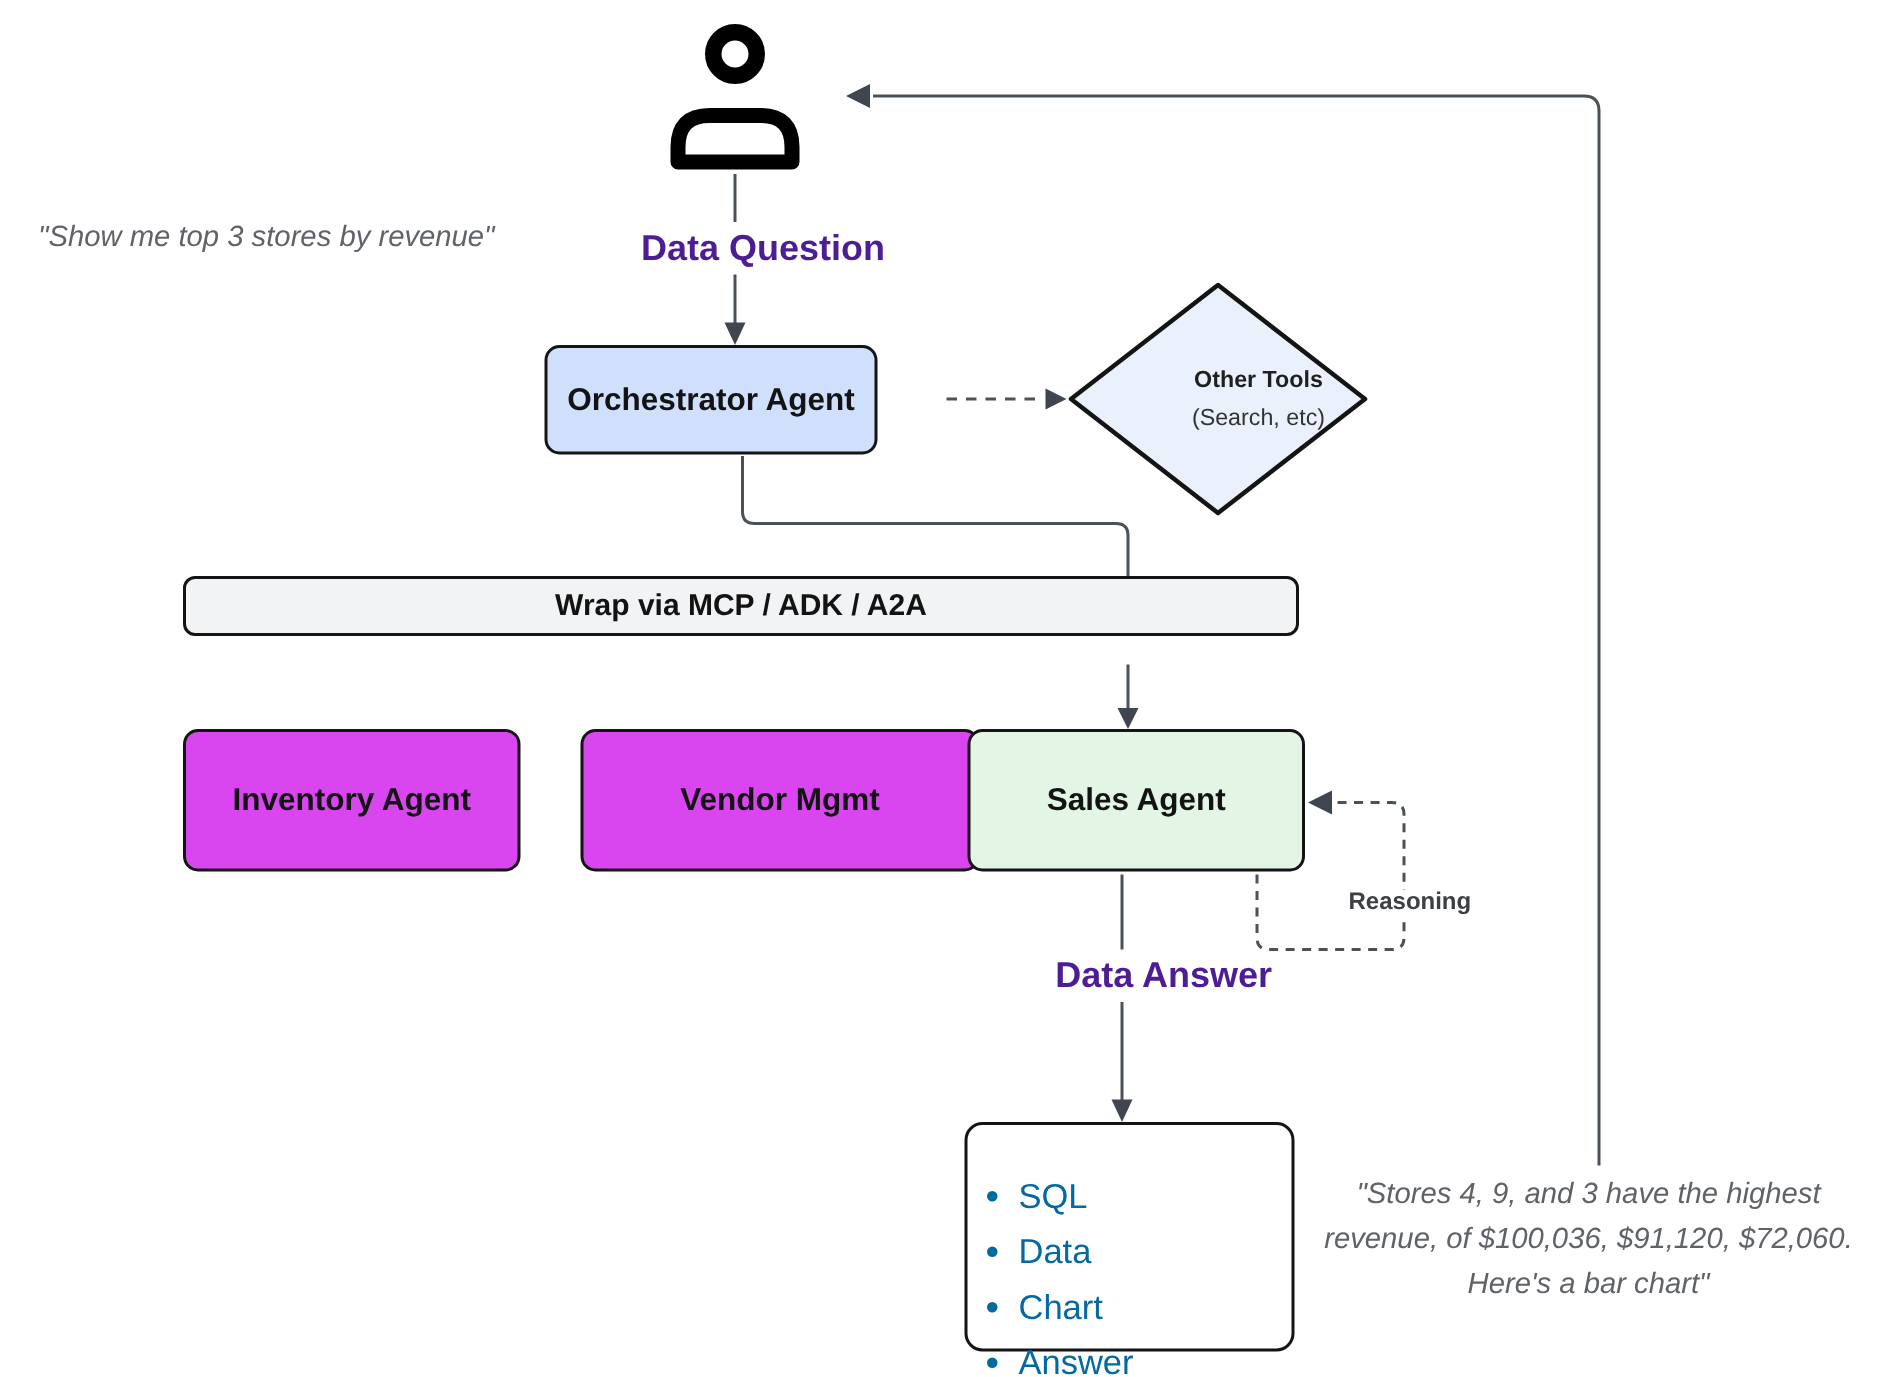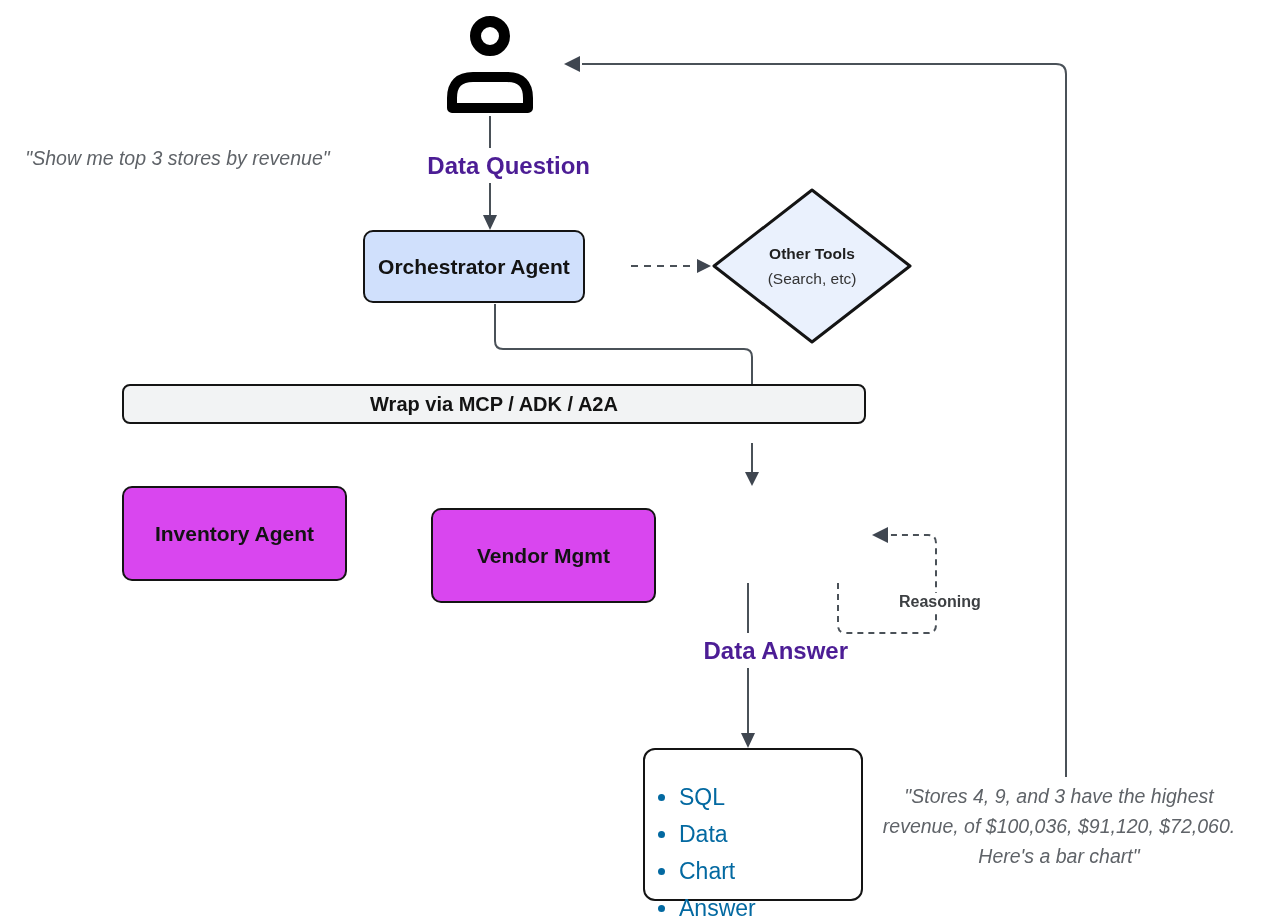--- a/index.html
+++ b/index.html
@@ -118,29 +118,30 @@
       <polygon points="564,64 580,56 580,72" fill="#3f4650"></polygon>
     </g>
   </svg>
 
   <div class="abs quote" style="left:5px;top:143px;width:345px;">"Show me top 3 stores by revenue"</div>
 
   <div class="abs flow-label" style="left:390px;top:152px;width:200px;">Data Question</div>
 
   <div class="node orchestrator" style="left:363px;top:230px;width:222px;height:73px;text-align:right;">Orchestrator Agent</div>
 
-  <div class="diamond-label" style="left:732px;top:241px;width:160px;">
+  <div class="diamond-label" style="left:759px;top:241px;width:160px;">
     <div class="t1">Other Tools</div>
     <div class="t2">(Search, etc)</div>
   </div>
 
   <div class="node bar" style="left:122px;top:384px;width:744px;height:40px;">Wrap via MCP / ADK / A2A</div>
 
   <div class="node support" style="left:122px;top:486px;width:225px;height:95px;">Inventory Agent</div>
-  <div class="node support" style="left:387px;top:508px;width:225px;height:95px;margin-left:44px;">Vendor Mgmt</div>
+  <div class="node support" style="left:387px;top:486px;width:266px;height:95px;">Vendor Mgmt</div>
+  <div class="node sales" style="left:645px;top:486px;width:225px;height:95px;">Sales Agent</div>
 
   <div class="abs reasoning-label" style="left:896px;top:593px;">Reasoning</div>
 
   <div class="abs flow-label" style="left:648px;top:637px;width:200px;">Data Answer</div>
 
   <div class="node output" style="left:643px;top:748px;width:220px;height:153px;">
     <ul class="output-list">
       <li>SQL</li>
       <li>Data</li>
       <li>Chart</li>

